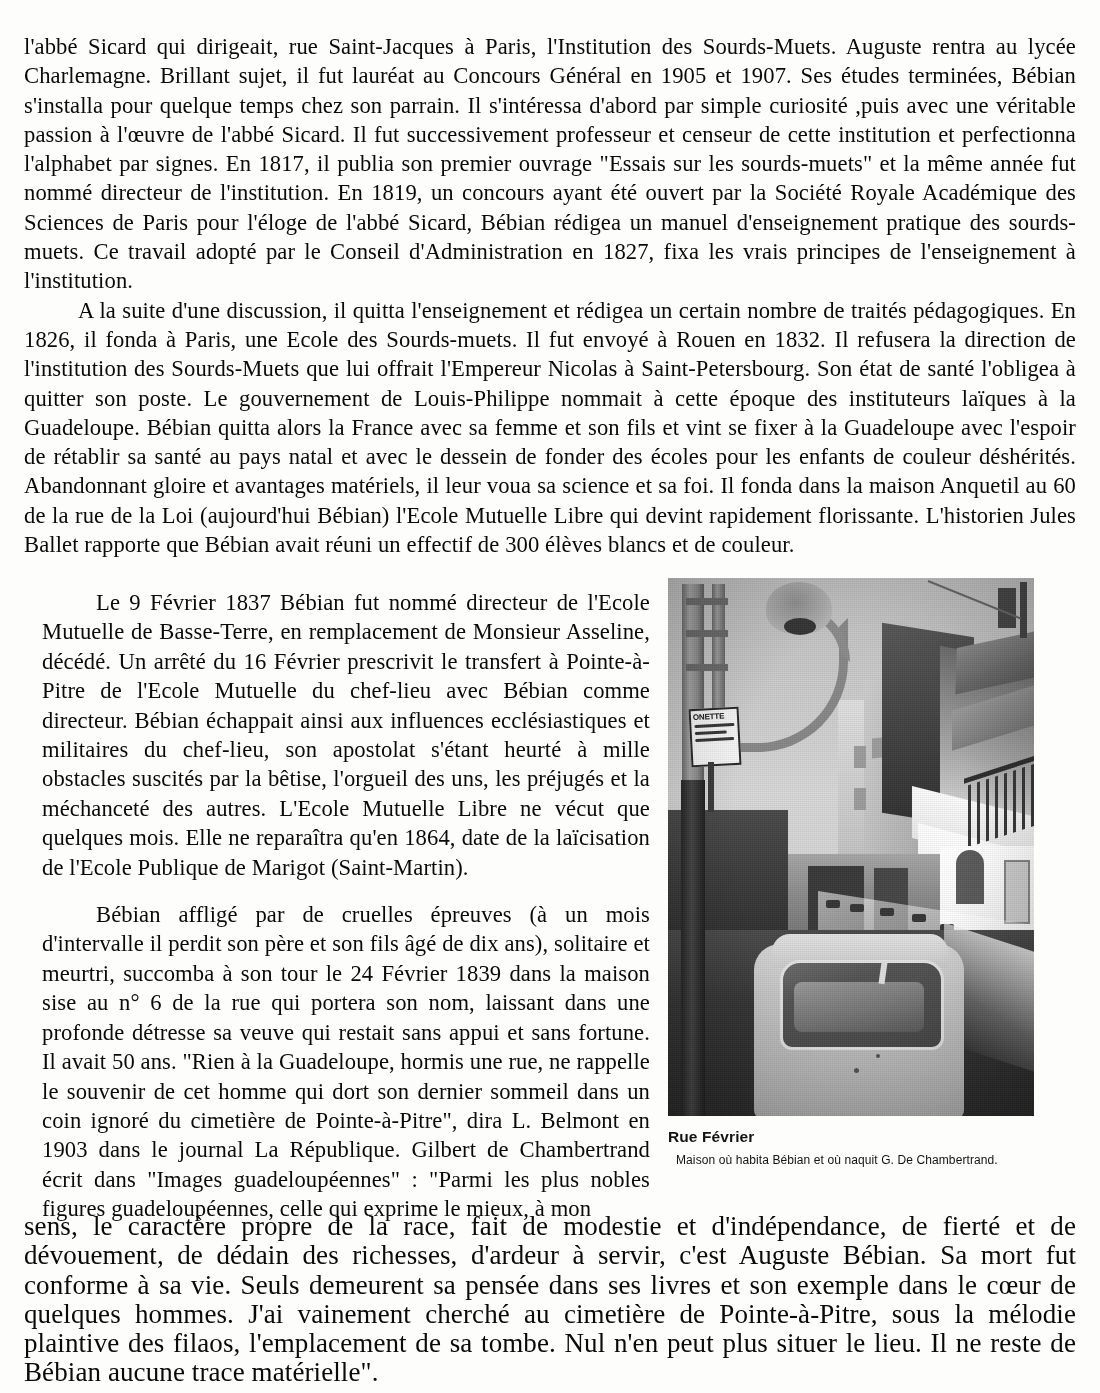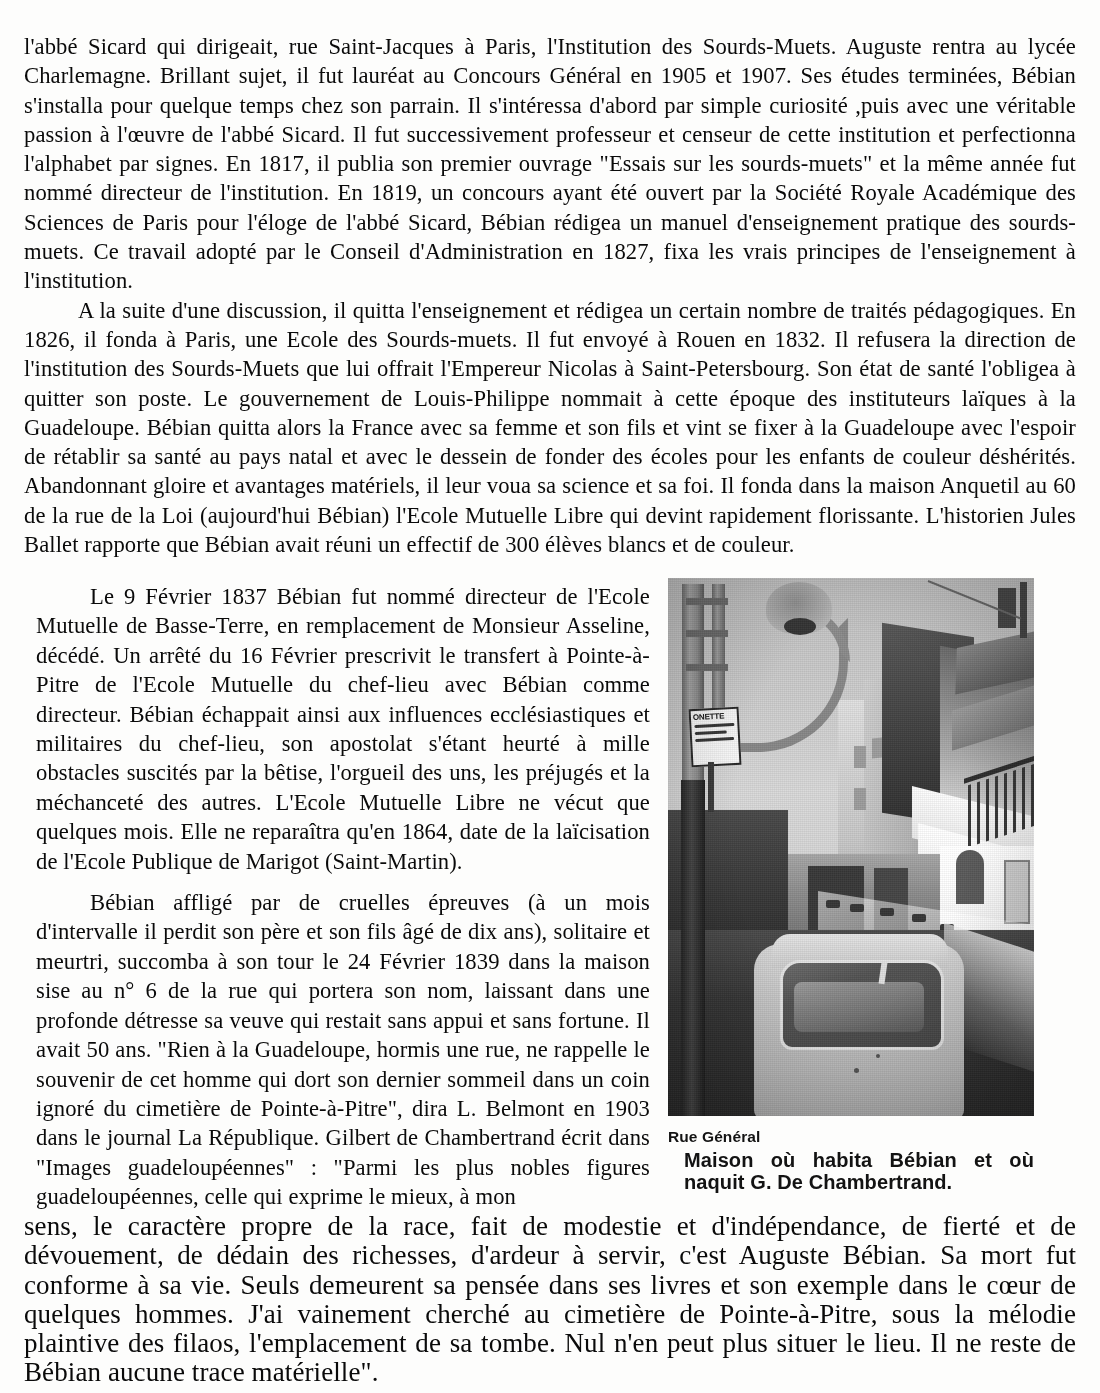--- a/index.html
+++ b/index.html
@@ -52,21 +52,21 @@
     width: 1052px;
   }
   .photo-float {
     float: right;
     width: 368px;
     margin-left: 18px;
     margin-top: 8px;
     margin-bottom: 4px;
   }
   .block-wrap p {
-    margin: 12px;
+    margin: 18px;
     text-align: justify;
     text-justify: inter-word;
     font-size: 22.6px;
     line-height: 29.4px;
     letter-spacing: 0.1px;
   }
   .block-wrap p.indent {
     text-indent: 54px;
   }
 
@@ -482,25 +482,25 @@
     color: #131313;
   }
   .caption .c-line1 {
     font-size: 15.5px;
     font-weight: bold;
     line-height: 21px;
     letter-spacing: 0.1px;
     margin: 0;
   }
   .caption .c-line2 {
-    font-size: 20px;
-    font-weight: bold;
+    font-size: 12px;
+    font-weight: normal;
     line-height: 22px;
     letter-spacing: 0.1px;
-    margin: 2px 0 0 16px;
+    margin: 2px 0 0 8px;
     text-align: justify;
     text-justify: inter-word;
   }
 
   .clearfix::after { content: ""; display: block; clear: both; }
 </style>
 </head>
 <body>
 
 <div class="page">
@@ -586,21 +586,21 @@
             <span class="sign-scribble s3"></span>
           </div>
           <div class="sign-post"></div>
 
           <div class="grain"></div>
           <div class="vign"></div>
         </div>
       </div>
 
       <figcaption class="caption">
-        <p class="c-line1">Rue Général</p>
+        <p class="c-line1">Rue Février</p>
         <p class="c-line2">Maison où habita Bébian et où naquit G. De Chambertrand.</p>
       </figcaption>
     </figure>
 
     <p class="indent">Le 9 Février 1837 Bébian fut nommé directeur de l'Ecole Mutuelle de Basse-Terre, en remplacement de Monsieur Asseline, décédé. Un arrêté du 16 Février prescrivit le transfert à Pointe-à-Pitre de l'Ecole Mutuelle du chef-lieu avec Bébian comme directeur. Bébian échappait ainsi aux influences ecclésiastiques et militaires du chef-lieu, son apostolat s'étant heurté à mille obstacles suscités par la bêtise, l'orgueil des uns, les préjugés et la méchanceté des autres. L'Ecole Mutuelle Libre ne vécut que quelques mois. Elle ne reparaîtra qu'en 1864, date de la laïcisation de l'Ecole Publique de Marigot (Saint-Martin).</p>
     <p class="indent">Bébian affligé par de cruelles épreuves (à un mois d'intervalle il perdit son père et son fils âgé de dix ans), solitaire et meurtri, succomba à son tour le 24 Février 1839 dans la maison sise au n° 6 de la rue qui portera son nom, laissant dans une profonde détresse sa veuve qui restait sans appui et sans fortune. Il avait 50 ans. "Rien à la Guadeloupe, hormis une rue, ne rappelle le souvenir de cet homme qui dort son dernier sommeil dans un coin ignoré du cimetière de Pointe-à-Pitre", dira L. Belmont en 1903 dans le journal La République. Gilbert de Chambertrand écrit dans "Images guadeloupéennes" : "Parmi les plus nobles figures guadeloupéennes, celle qui exprime le mieux, à mon</p>
   </div>
 
   <div class="block-bottom">
     <p>sens, le caractère propre de la race, fait de modestie et d'indépendance, de fierté et de dévouement, de dédain des richesses, d'ardeur à servir, c'est Auguste Bébian. Sa mort fut conforme à sa vie. Seuls demeurent sa pensée dans ses livres et son exemple dans le cœur de quelques hommes. J'ai vainement cherché au cimetière de Pointe-à-Pitre, sous la mélodie plaintive des filaos, l'emplacement de sa tombe. Nul n'en peut plus situer le lieu. Il ne reste de Bébian aucune trace matérielle".</p>

